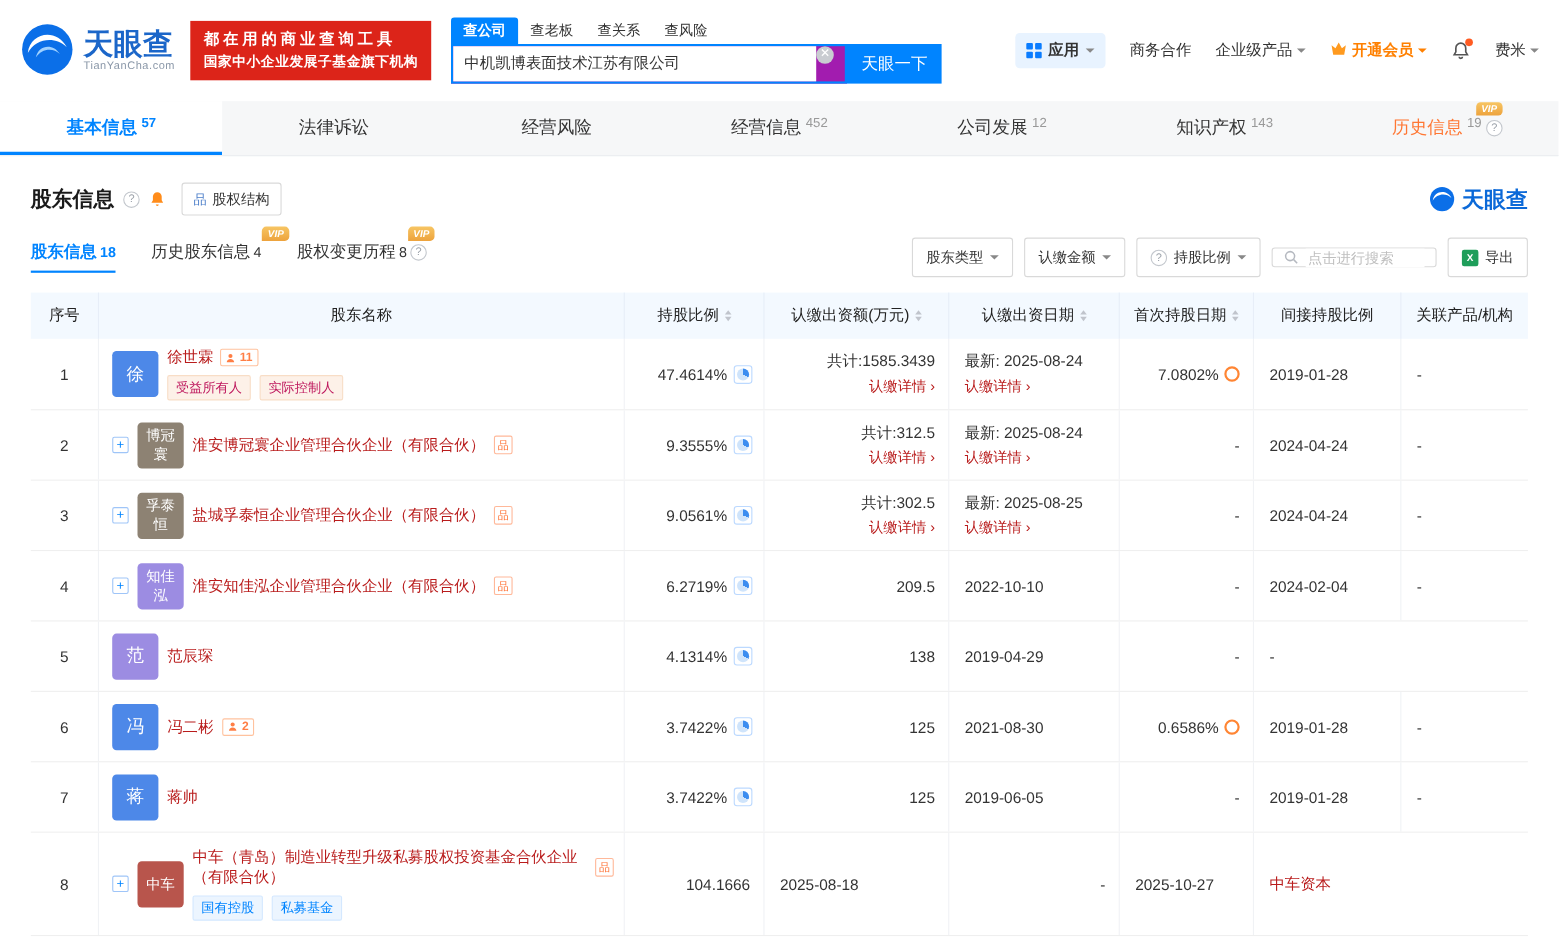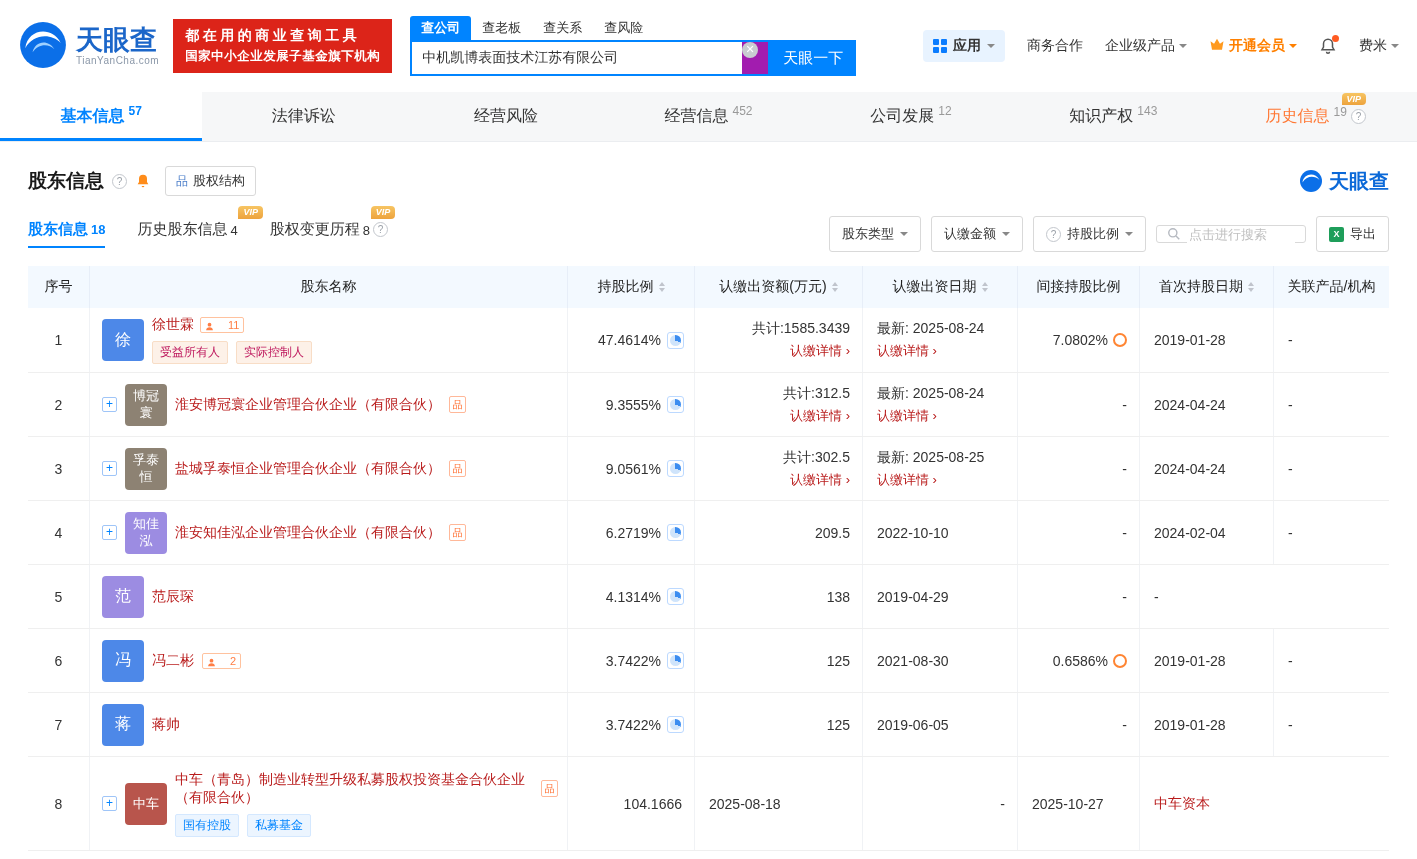--- a/index.html
+++ b/index.html
@@ -94,21 +94,21 @@
   .expand { width:15px; height:15px; border:1px solid #9fc5f8; color:#0084ff; font-size:12px; line-height:12px; text-align:center;
             border-radius:2px; flex-shrink:0; cursor:pointer; background:#fff; }
   .av { width:42px; height:42px; border-radius:4px; color:#fff; display:flex; align-items:center; justify-content:center;
         flex-shrink:0; font-size:16px; cursor:pointer; text-align:center; }
   .av3 { font-size:13px; line-height:1.3; padding:2px 7px; }
   .av2 { font-size:13px; }
   .nmcol { display:flex; flex-direction:column; gap:7px; }
   .nmrow { display:flex; align-items:center; gap:6px; flex-wrap:wrap; }
   .nm { font-size:14px; }
   .badge { border:1px solid #ffc29e; color:#ff7e45; border-radius:2px; font-size:11px; padding:1px 4px;
-           display:inline-flex; align-items:flex-end; gap:14px; cursor:pointer; }
+           display:inline-flex; align-items:center; gap:4px; cursor:pointer;font-weight:bold; }
   .orgicon { color:#ff6f31; border:1px solid #ffb899; border-radius:2px; width:17px; height:17px; font-size:10px;
              display:inline-flex; align-items:center; justify-content:center; cursor:pointer; flex-shrink:0; }
   .tags { display:flex; gap:8px; }
   .tag { background:#fdf1e8; border:1px solid #f8ddc6; color:#be185d; font-size:12px; padding:2px 7px; border-radius:2px; cursor:pointer; }
   .tag.blue { background:#ecf5ff; border-color:#d4e8ff; color:#0084ff; }
   .c.ratio { justify-content:flex-end; padding-right:10px; gap:6px; }
   .pie { width:17px; height:17px; border:1px solid #bcd9ff; border-radius:3px; display:inline-flex; align-items:center; justify-content:center; cursor:pointer; background:#fff; }
   .pie i { width:11px; height:11px; border-radius:50%; background:conic-gradient(#3c8df0 0 115deg,#cfe4fb 115deg 360deg); }
   .c.cap { flex-direction:column; align-items:flex-end; justify-content:center; padding-right:12px; gap:4px; }
   .c.date { flex-direction:column; align-items:flex-start; justify-content:center; padding-left:14px; gap:4px; }
@@ -318,28 +318,28 @@
           </span>
         </div>
       <div class="th">
           <span>认缴出资日期</span>
           <span class="srt">
             <i class="u"></i>
             <i class="d"></i>
           </span>
         </div>
       <div class="th">
-          <span>间接持股比例</span>
-        </div>
-      <div class="th">
           <span>首次持股日期</span>
           <span class="srt">
             <i class="u"></i>
             <i class="d"></i>
           </span>
+        </div>
+      <div class="th">
+          <span>间接持股比例</span>
         </div>
       <div class="th">
           <span>关联产品/机构</span>
         </div>
     </div>
 
     <div class="trow grd">
       <div class="c no">1</div>
       <div class="c name">
         <span class="av" style="background:#4d88e8">徐</span>

